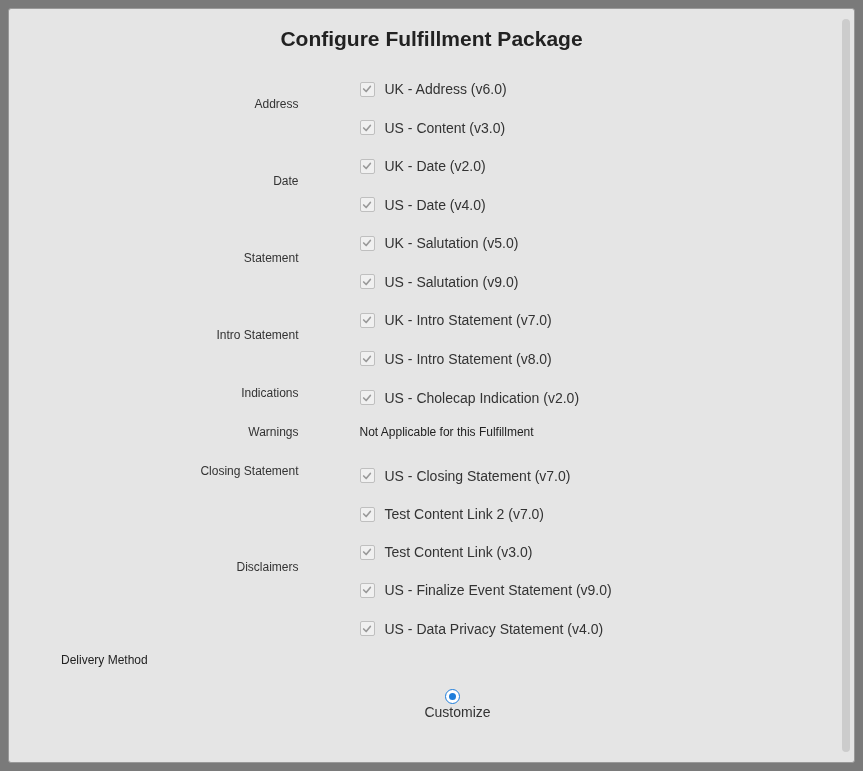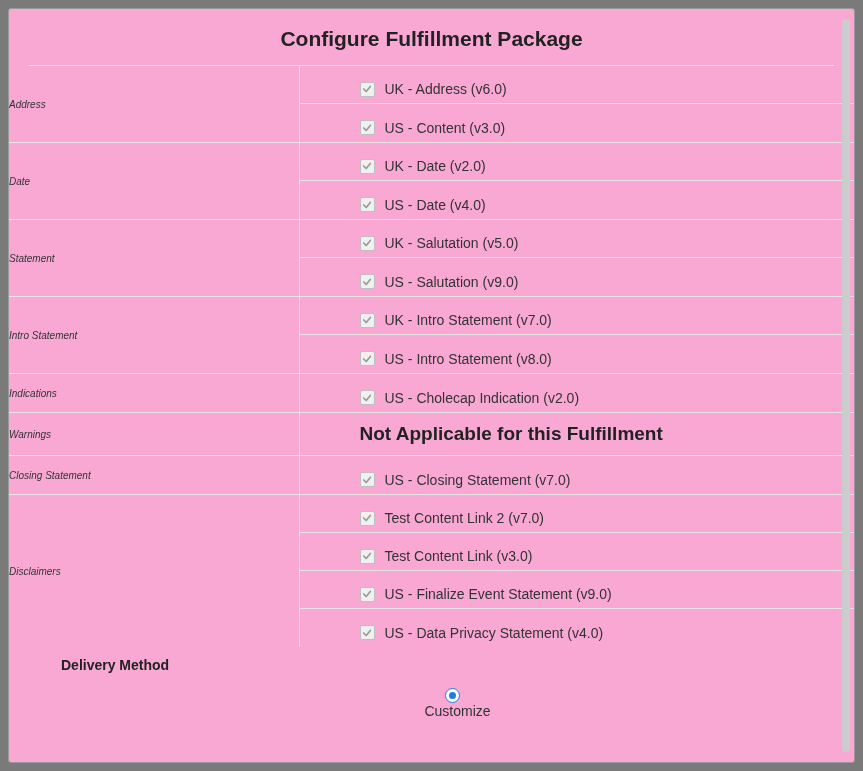--- a/index.html
+++ b/index.html
@@ -19,21 +19,21 @@
       position: absolute;
       inset: 0;
       background: #7a7a7a;
     }
     .modal {
       position: absolute;
       top: 8px;
       left: 8px;
       right: 8px;
       bottom: 8px;
-      background: #f9a8d4;
+      background: #e5e5e5;
       border: 1px solid #999;
       border-radius: 3px;
       display: flex;
       flex-direction: column;
       overflow: hidden;
     }
     .modal-scroll {
       position: absolute;
       top: 10px;
       right: 4px;
@@ -61,27 +61,26 @@
       border-collapse: collapse;
     }
     .config-row {
       border-bottom: 1px solid #e5e5e5;
     }
     .config-row:last-of-type {
       border-bottom: none;
     }
     .row-label {
       width: 290px;
-      text-align: left;
+      text-align: right;
       vertical-align: middle;
-      font-size: 10px;
+      font-size: 12px;
       color: #333;
       border-right: 1px solid #e5e5e5;
       padding: 8px 0;
-      font-style: italic;
     }
     .row-items {
       padding: 0;
       vertical-align: top;
     }
     .item {
       display: flex;
       align-items: center;
       padding: 10px 0 1px 60px;
       border-bottom: 1px solid #e5e5e5;
@@ -89,23 +88,23 @@
     }
     .item:last-child {
       border-bottom: none;
     }
     .item-text {
       font-size: 14px;
       color: #333;
       margin-left: 10px;
     }
     .static-text {
-      font-size: 19px;
+      font-size: 12px;
       color: #222;
-      font-weight: 700;
+      font-weight: 400;
       padding: 10px 0 10px 60px;
       display: flex;
       align-items: center;
       min-height: 38px;
     }
     .checkbox {
       width: 15px;
       height: 15px;
       border: 1px solid #bfbfbf;
       border-radius: 2px;
@@ -116,24 +115,24 @@
       flex-shrink: 0;
     }
     .checkbox svg {
       width: 10px;
       height: 10px;
     }
     .delivery-section {
       padding: 10px 0 18px 52px;
     }
     .delivery-heading {
-      font-size: 14px;
-      font-weight: 700;
+      font-size: 12px;
+      font-weight: 400;
       color: #222;
-      margin-bottom: 15px;
+      margin-bottom: 22px;
     }
     .radio-row {
       display: flex;
       align-items: center;
       margin-bottom: 6px;
       flex-direction: column;
     }
     .radio {
       width: 15px;
       height: 15px;

